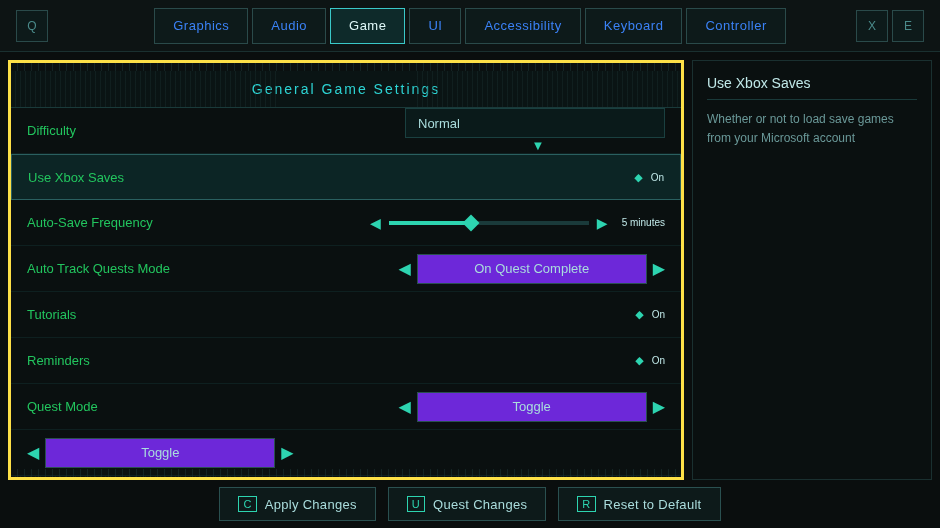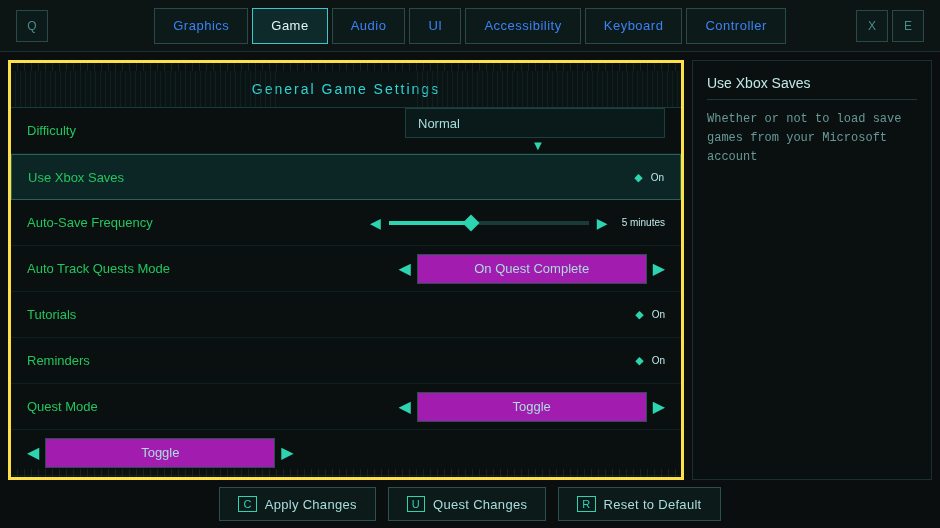--- a/index.html
+++ b/index.html
@@ -205,21 +205,21 @@
     }
 
     .option-arrow {
       color: #2dd4b0;
       font-size: 16px;
       cursor: pointer;
     }
 
     .option-box {
       border: 1px solid #2a5050;
-      background: #a21caf;
+      background: #6d28d9;
       padding: 4px 16px;
       color: #aadddd;
       font-size: 13px;
       width: 230px;
       text-align: center;
       height: 30px;
       display: flex;
       align-items: center;
       justify-content: center;
     }
@@ -266,21 +266,20 @@
       font-size: 14px;
       border-bottom: 1px solid #1a3a3a;
       padding-bottom: 8px;
       margin-bottom: 10px;
     }
 
     .info-panel-text {
       color: #6a9898;
       font-size: 12px;
       line-height: 1.6;
-      font-family: Liberation Mono, monospace;
     }
 
     
     .bottom-bar {
       height: 48px;
       background: #0a0e0e;
       display: flex;
       align-items: center;
       justify-content: center;
       gap: 12px;
@@ -353,25 +352,25 @@
 <body>
 
 <div class="top-nav">
   <div class="nav-left-corner">
     <span>Q</span>
   </div>
 
   <div class="nav-tab">
     <span>Graphics</span>
   </div>
+  <div class="nav-tab">
+    <span>Audio</span>
+  </div>
   <div class="nav-tab active">
     <span>Game</span>
-  </div>
-  <div class="nav-tab">
-    <span>Audio</span>
   </div>
   <div class="nav-tab">
     <span>UI</span>
   </div>
   <div class="nav-tab">
     <span>Accessibility</span>
   </div>
   <div class="nav-tab">
     <span>Keyboard</span>
   </div>

